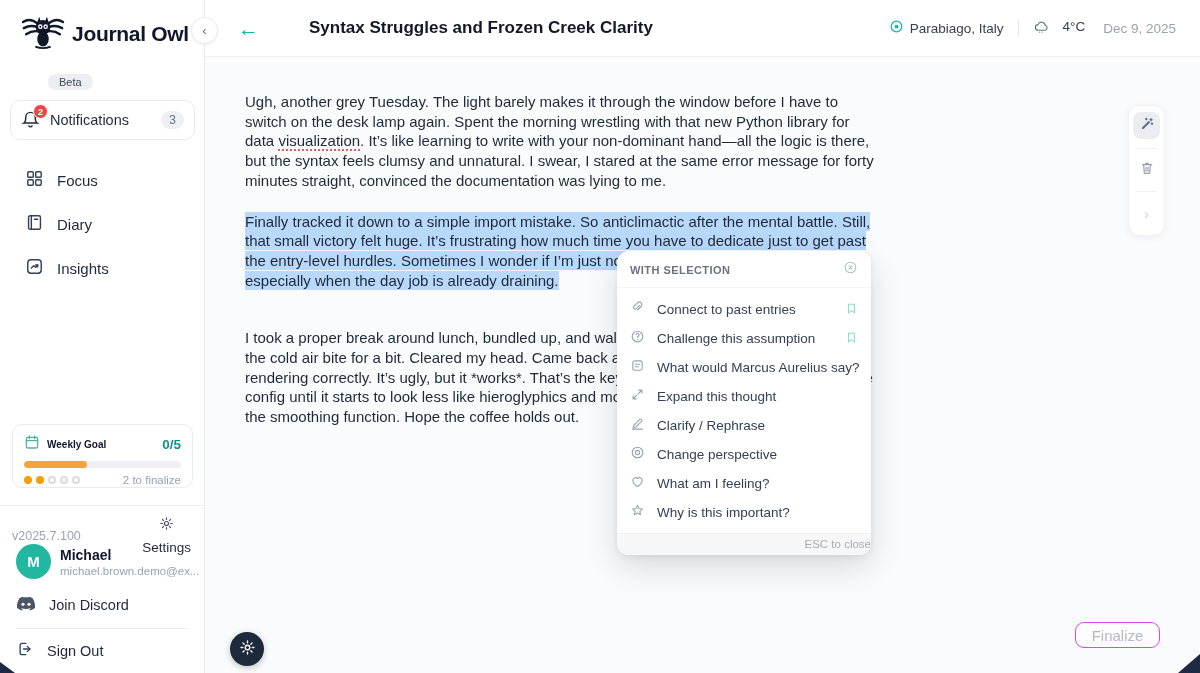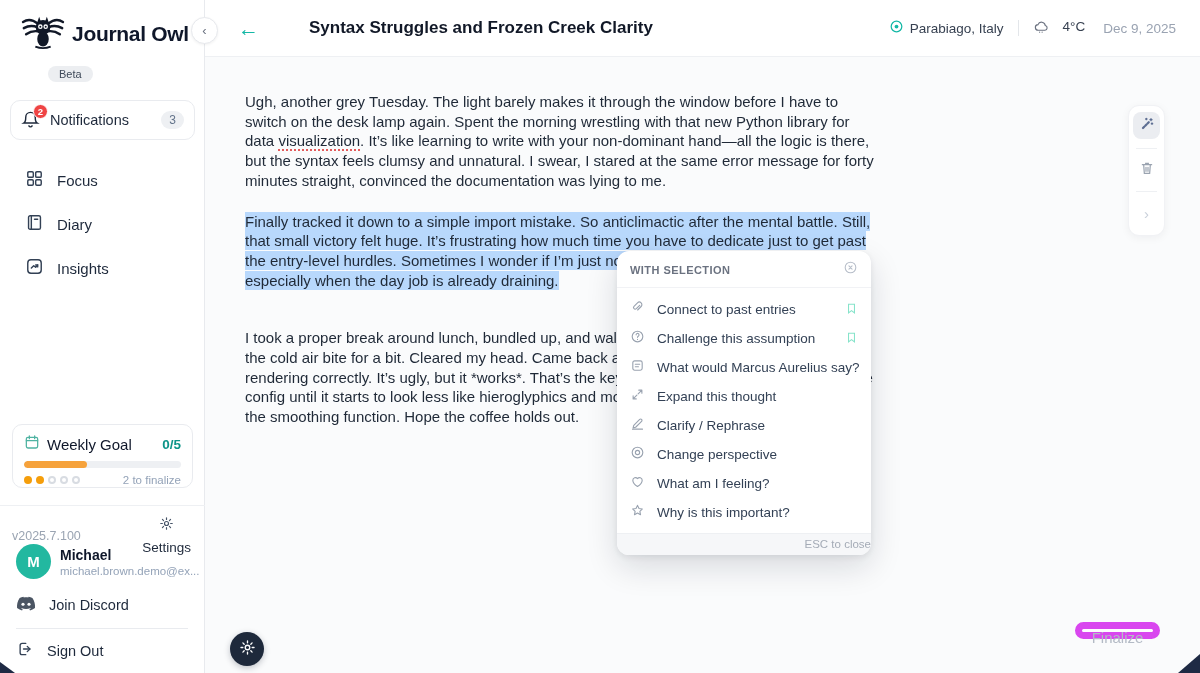--- a/index.html
+++ b/index.html
@@ -3,33 +3,33 @@
 <meta charset="utf-8">
 <style>
   * { margin:0; padding:0; box-sizing:border-box; }
   html,body { width:1200px; height:673px; overflow:hidden; }
   body { font-family:"Liberation Sans", sans-serif; background:#fafbfc; color:#1f2937; position:relative; }
 
   
   .sidebar { position:absolute; left:0; top:0; width:205px; height:673px; background:#ffffff; border-right:1px solid #e8eaee; z-index:5; }
   .logo-row { display:flex; align-items:center; gap:6px; padding:14px 0 0 20px; }
   .logo-title { font-size:21px; font-weight:700; color:#0f172a; letter-spacing:-0.3px; }
-  .beta-pill { display:inline-block; margin:12px 0 0 48px; background:#eceef1; color:#3f4a5a; font-size:11px; padding:2px 11px; border-radius:10px; }
+  .beta-pill { display:inline-block; margin:20px 0 0 48px; background:#eceef1; color:#3f4a5a; font-size:11px; padding:2px 11px; border-radius:10px; }
   .collapse-btn { position:absolute; left:191px; top:17px; width:27px; height:27px; background:#fff; border:1px solid #e7e9ed; border-radius:50%; display:flex; align-items:center; justify-content:center; color:#6b7280; font-size:13px; box-shadow:0 1px 3px rgba(0,0,0,.06); cursor:pointer; z-index:9; }
   .notif-card { position:absolute; left:10px; top:100px; width:185px; height:40px; background:#fff; border:1px solid #e9ebef; border-radius:10px; display:flex; align-items:center; padding:0 10px; gap:9px; cursor:pointer; }
   .bell-wrap { position:relative; width:20px; height:20px; }
   .red-badge { position:absolute; top:-6px; right:-7px; min-width:15px; height:15px; background:#ef4444; color:#fff; font-size:9.5px; font-weight:700; border-radius:50%; border:1.5px solid #fff; display:flex; align-items:center; justify-content:center; }
   .notif-label { flex:1; font-size:14.5px; color:#1e293b; }
   .count-pill { background:#eef0f3; color:#64748b; font-size:12px; padding:2px 8px; border-radius:999px; }
   .nav { position:absolute; left:0; top:158px; width:205px; }
   .nav-item { display:flex; align-items:center; gap:13px; padding:11px 0 11px 25px; font-size:15px; color:#1e293b; cursor:pointer; }
   .nav-item svg { flex:0 0 auto; }
   .goal-card { position:absolute; left:12px; top:424px; width:181px; height:64px; border:1px solid #e9ebef; border-radius:10px; background:#fff; padding:9px 11px 0; }
   .goal-row1 { display:flex; align-items:center; gap:7px; }
-  .goal-title { flex:1; font-size:15px; font-weight:400; color:#0f172a; }
+  .goal-title { flex:1; font-size:10px; font-weight:700; color:#0f172a; }
   .goal-score { font-size:13.5px; font-weight:700; color:#0d9488; }
   .goal-track { margin-top:7px; height:7px; background:#eef0f3; border-radius:4px; overflow:hidden; }
   .goal-fill { height:100%; width:40%; background:#f6a23b; border-radius:4px; }
   .goal-row3 { display:flex; align-items:center; margin-top:6px; }
   .dots { display:flex; gap:4px; flex:1; }
   .dot { width:8px; height:8px; border-radius:50%; }
   .dot.on { background:#f59e0b; }
   .dot.off { background:#fff; border:2px solid #d8dce2; }
   .goal-hint { font-size:11.5px; color:#94a3b8; }
   .side-divider { position:absolute; left:0; width:205px; height:1px; background:#eef0f3; }
@@ -73,21 +73,21 @@
   .sel-item .lab { flex:1; font-size:13.5px; color:#334155; white-space:nowrap; }
   .sel-foot { background:#f6f7f9; border-top:1px solid #eef0f3; text-align:right; font-size:11.5px; color:#a4abb6; padding:4px 0 5px; }
 
   
   .side-toolbar { position:absolute; left:923px; top:48px; width:37px; height:131px; background:#fff; border:1px solid #f1f2f5; border-radius:11px; box-shadow:0 2px 8px rgba(15,23,42,.05); display:flex; flex-direction:column; align-items:center; padding-top:6px; }
   .wand-btn { width:27px; height:27px; background:#ebedf1; border-radius:8px; display:flex; align-items:center; justify-content:center; cursor:pointer; }
   .tb-div { width:21px; height:1px; background:#eef0f3; margin:9px 0; }
   .tb-btn { width:27px; height:24px; display:flex; align-items:center; justify-content:center; cursor:pointer; }
   .tb-chevron { color:#c9d0da; font-size:15px; }
 
-  .finalize-btn { position:absolute; left:870px; top:565px; width:85px; height:17px; background:#fdfdfe; border:7px solid #d946ef; border-radius:9px; color:#b3bac5; font-size:15px; font-family:"Liberation Sans",sans-serif; cursor:default; }
+  .finalize-btn { position:absolute; left:870px; top:565px; width:85px; height:26px; background:#fdfdfe; border:1px solid #d946ef; border-radius:9px; color:#b3bac5; font-size:15px; font-family:"Liberation Sans",sans-serif; cursor:default; }
   .gear-fab { position:absolute; left:25px; top:575px; width:34px; height:34px; border-radius:50%; background:#1e293b; display:flex; align-items:center; justify-content:center; cursor:pointer; box-shadow:0 2px 6px rgba(15,23,42,.25); }
   .corner-br { position:absolute; right:0; bottom:0; width:22px; height:19px; background:#1e2a44; clip-path:polygon(100% 0, 100% 100%, 0 100%); border-top-left-radius:70% ; }
 </style>
 </head>
 <body>
 
 <aside class="sidebar">
   <div class="logo-row">
     <span>
       <svg width="46" height="36" viewBox="0 0 60 46" fill="none">

